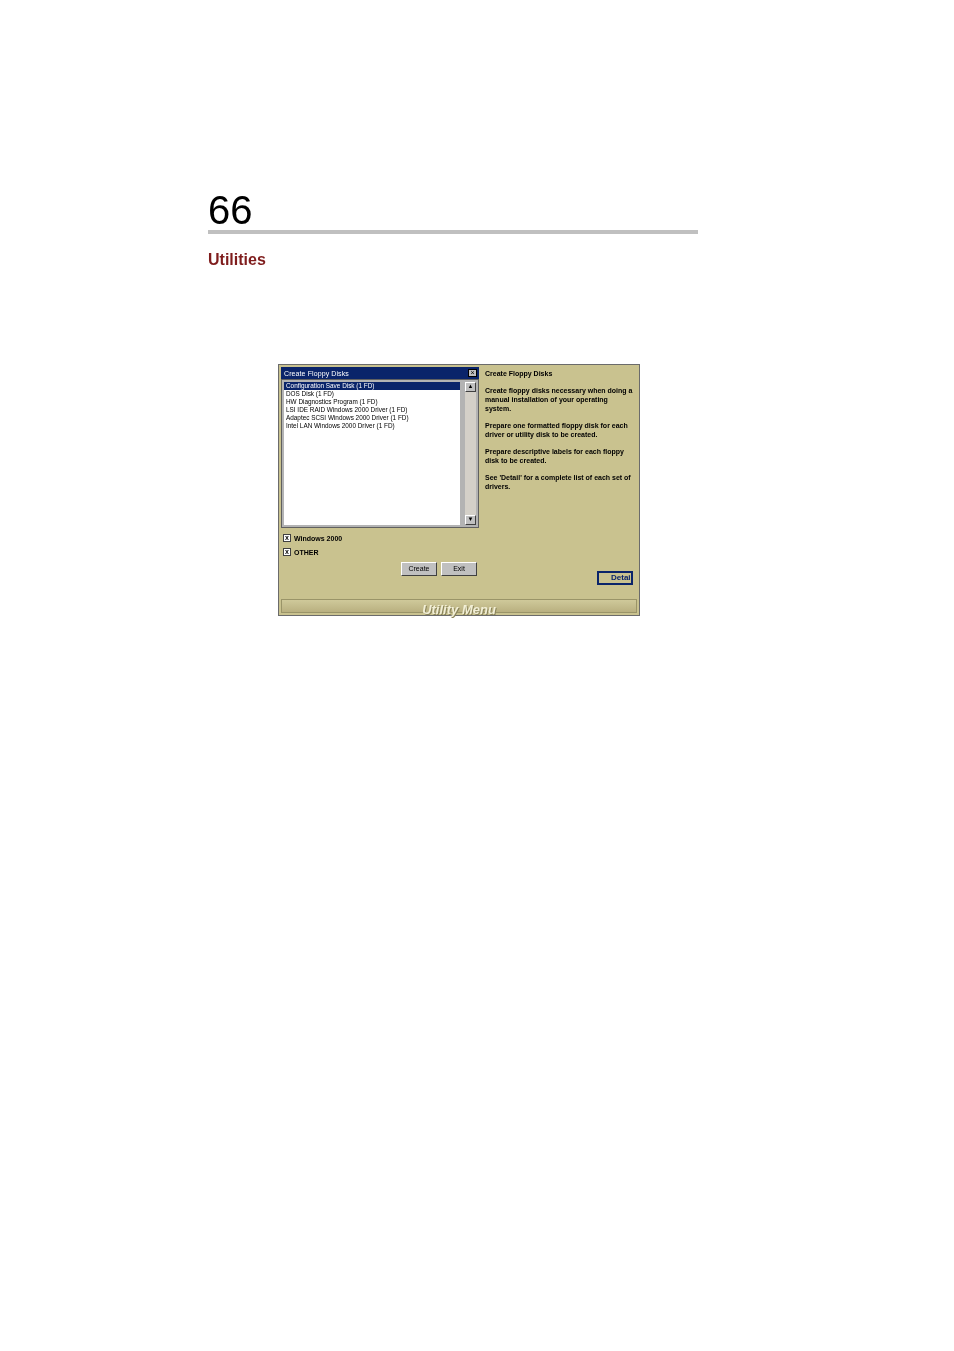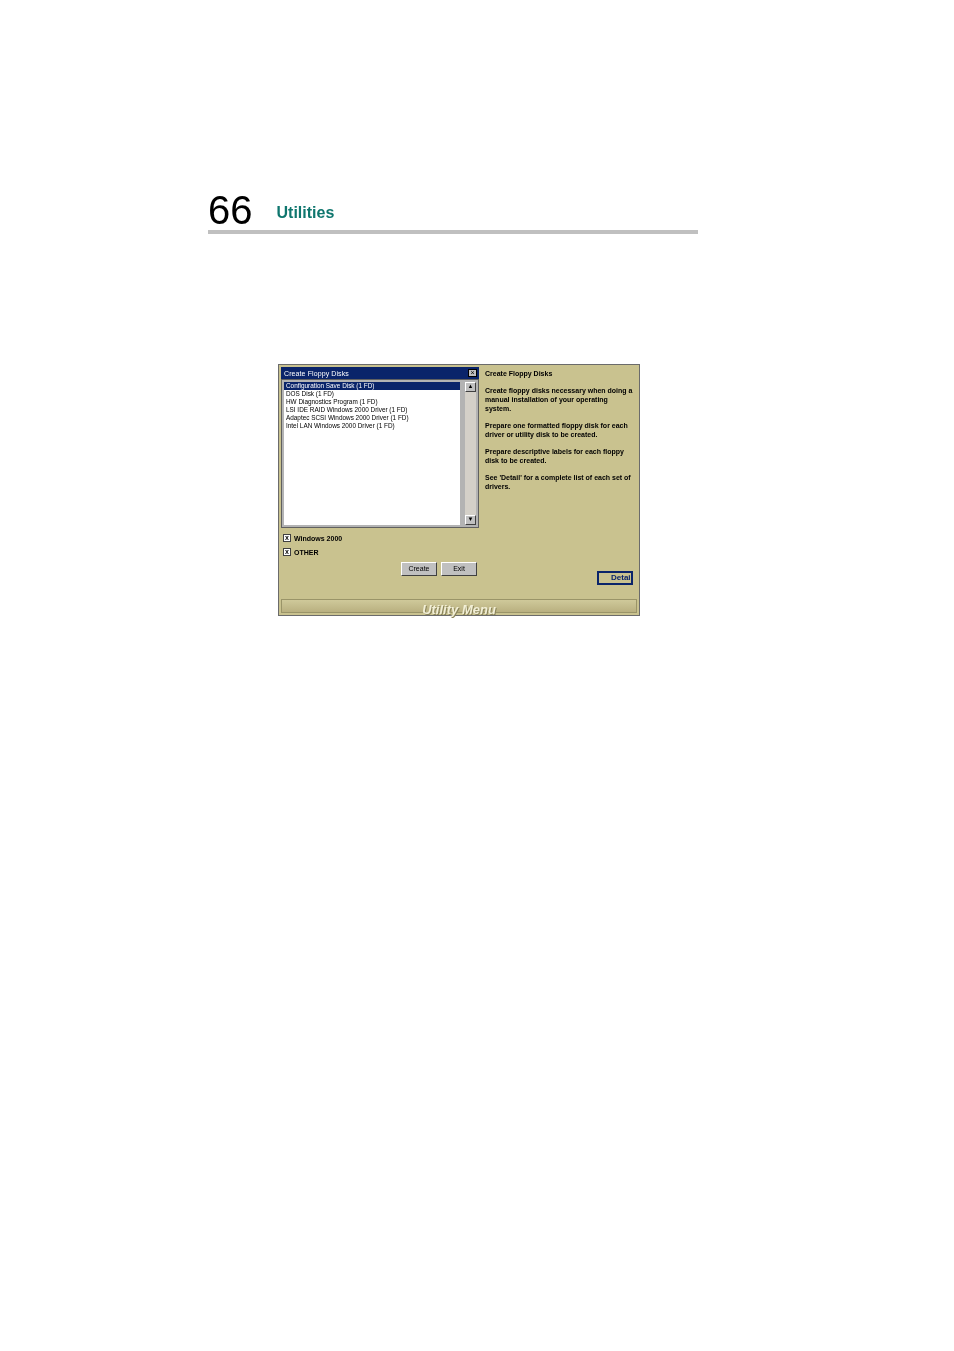--- a/index.html
+++ b/index.html
@@ -12,31 +12,32 @@
     position: relative;
   }
   .page-header {
     position: absolute;
     top: 188px;
     left: 208px;
     right: 256px;
     display: flex;
     align-items: baseline;
     gap: 24px;
+    flex-direction: column;
   }
   .page-number {
     font-size: 40px;
     font-weight: normal;
     font-family: Arial, sans-serif;
     color: #000;
   }
   .page-title {
     font-size: 16px;
     font-weight: bold;
-    color: #0f766e;
+    color: #7f1d1d;
     position: relative;
     top: -6px;
   }
   .header-rule {
     position: absolute;
     top: 230px;
     left: 208px;
     width: 490px;
     height: 4px;
     background: #c0c0c0;

